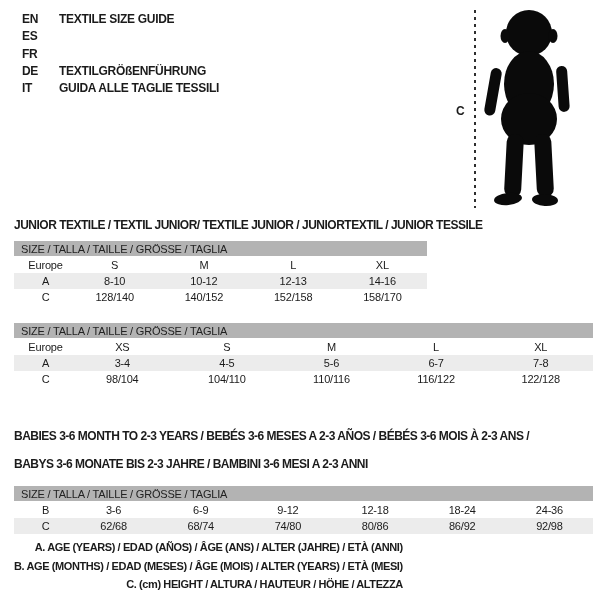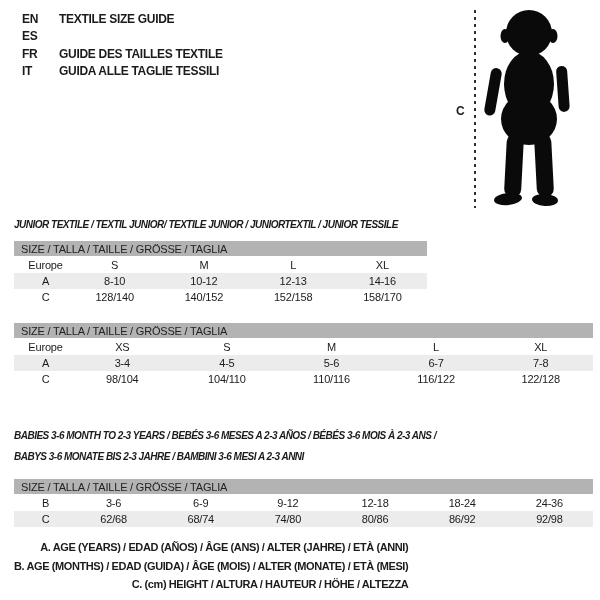--- a/index.html
+++ b/index.html
@@ -19,23 +19,23 @@
   #height-dash{left:474px;top:10px;width:2px;height:198px;
     background:repeating-linear-gradient(to bottom,#2e2e2e 0 3.5px,transparent 3.5px 7px);}
   #height-label{left:456px;top:104px;font-weight:700;font-size:12px;}
   #baby-svg{left:482px;top:6px;}
 
   
   .size-section{left:14px;}
   #sec-junior{top:217px;width:413px;}
   #sec-children{top:323px;width:579px;}
   #sec-babies{top:428px;width:579px;}
-  .sec-title{font-weight:700;font-size:10px;letter-spacing:-0.5px;line-height:16px;white-space:nowrap;font-style:italic;}
+  .sec-title{font-weight:700;font-size:12px;letter-spacing:-0.5px;line-height:16px;white-space:nowrap;}
   .sec-title-gap{margin-bottom:8px;}
-  #sec-babies .sec-title{margin-bottom:5px;}
+  #sec-babies .sec-title{margin-bottom:12px;}
   #sec-babies .title2{margin-bottom:14px;}
 
   table.size-table{border-collapse:collapse;table-layout:fixed;width:100%;}
   table.size-table th{
     background:#b3b3b3;text-align:left;font-weight:400;font-size:11px;letter-spacing:-0.2px;
     height:15px;padding:0 0 0 7px;color:#222222;border-bottom:1px solid #ffffff;margin-left:48px;
   }
   table.size-table td{
     font-weight:400;font-size:11px;letter-spacing:-0.2px;height:16px;padding:0;text-align:center;
     white-space:nowrap;color:#1b1b1b;
@@ -56,21 +56,24 @@
   <div id="lang-block" class="abs">
     <div class="lang-row">
       <span class="lang-code">EN</span>
       <span class="lang-label">TEXTILE SIZE GUIDE</span>
     </div>
     <div class="lang-row">
       <span class="lang-code">ES</span>
     </div>
     <div class="lang-row">
       <span class="lang-code">FR</span>
-      <span class="lang-label">GUIDE DES TAILLES TEXTILE</span>
+    </div>
+    <div class="lang-row">
+      <span class="lang-code">DE</span>
+      <span class="lang-label">TEXTILGRÖßENFÜHRUNG</span>
     </div>
     <div class="lang-row">
       <span class="lang-code">IT</span>
       <span class="lang-label">GUIDA ALLE TAGLIE TESSILI</span>
     </div>
   </div>
 
   <div id="height-dash" class="abs"></div>
   <div id="height-label" class="abs">C</div>
   <svg id="baby-svg" class="abs" width="94" height="203" viewBox="0 0 94 203" xmlns="http://www.w3.org/2000/svg" fill="#0a0a0a">
@@ -208,17 +211,17 @@
           <td>80/86</td>
           <td>86/92</td>
           <td>92/98</td>
         </tr>
       </tbody>
     </table>
   </div>
 
   <div id="notes" class="abs">
     <div class="note-line">A. AGE (YEARS) / EDAD (AÑOS) / ÂGE (ANS) / ALTER (JAHRE) / ETÀ (ANNI)</div>
-    <div class="note-line">B. AGE (MONTHS) / EDAD (GUIDA) / ÂGE (MOIS) / ALTER (MONATE) / ETÀ (MESI)</div>
+    <div class="note-line">B. AGE (MONTHS) / EDAD (MESES) / ÂGE (MOIS) / ALTER (YEARS) / ETÀ (MESI)</div>
     <div class="note-line">C. (cm) HEIGHT / ALTURA / HAUTEUR / HÖHE / ALTEZZA</div>
   </div>
 
 </div>
 
 </body></html>

